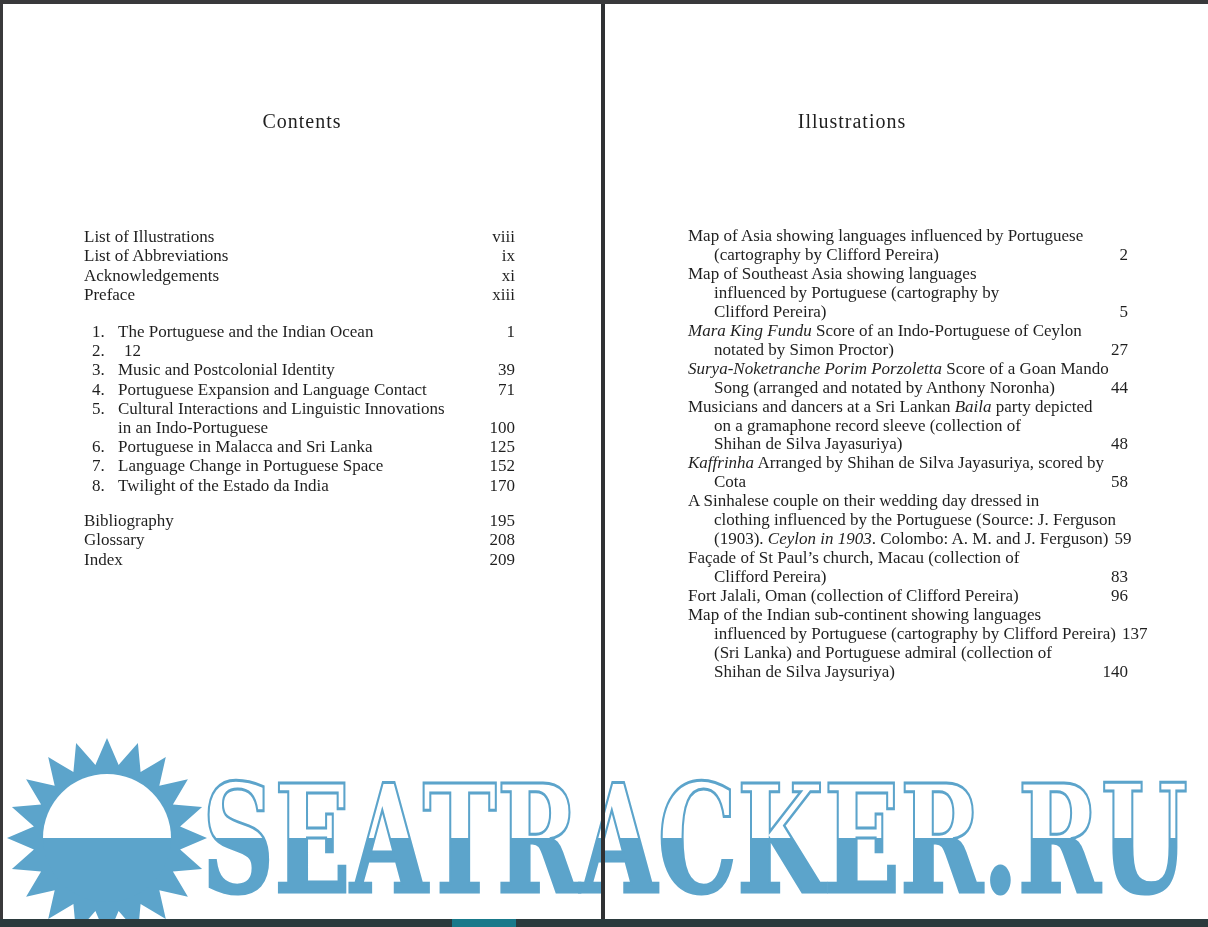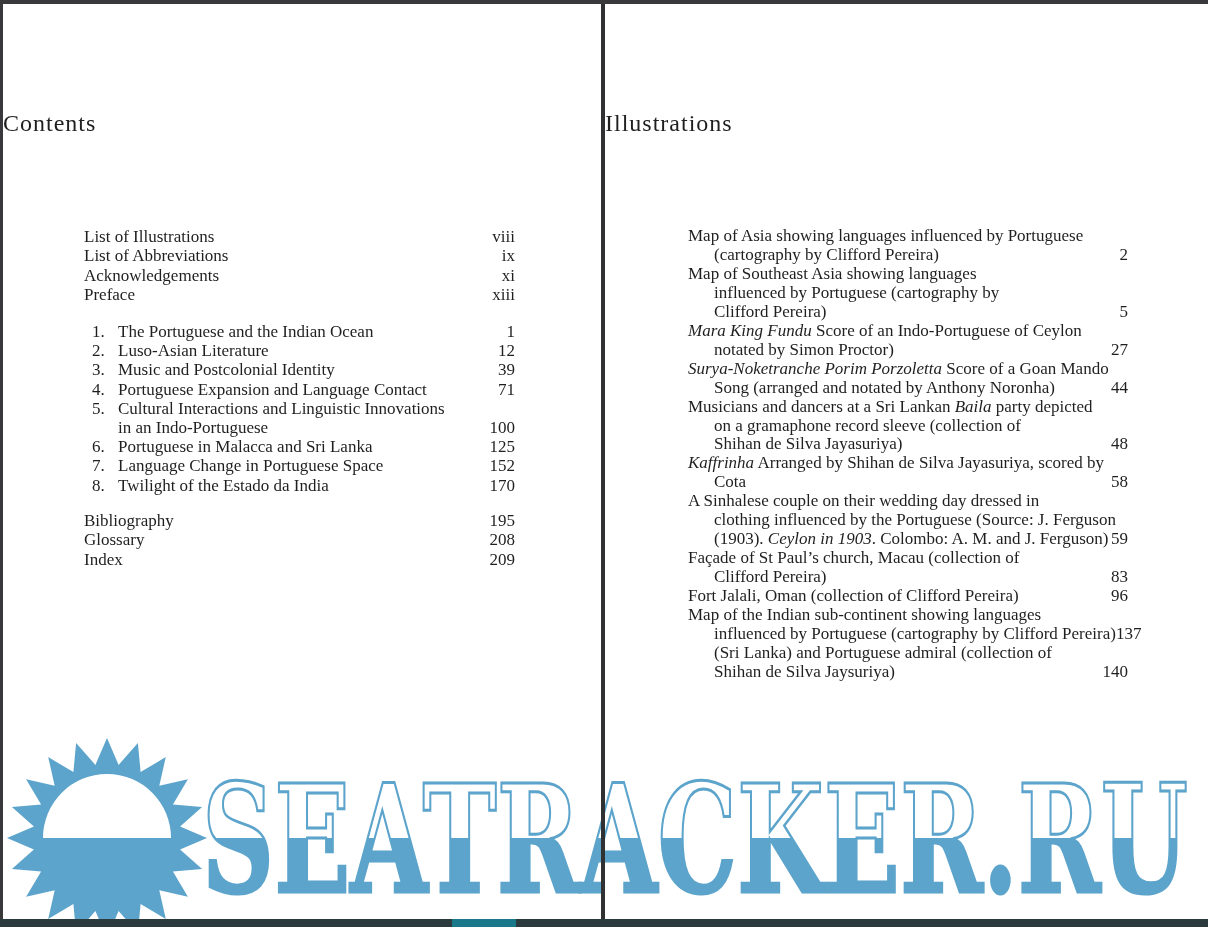--- a/index.html
+++ b/index.html
@@ -17,34 +17,34 @@
     background:var(--page-bg);
     font-family:"Liberation Serif","DejaVu Serif",serif;
     color:var(--text);
   }
   .frame-top{position:absolute;left:0;top:0;width:100%;height:4px;background:var(--frame);z-index:8}
   .frame-left{position:absolute;left:0;top:0;width:3px;height:100%;background:var(--frame);z-index:8}
   .frame-bottom{position:absolute;left:0;bottom:0;width:100%;height:8px;background:var(--bottom-bar);z-index:9}
   .bottom-accent{position:absolute;left:452px;bottom:0;width:64px;height:8px;background:var(--bottom-accent);z-index:10}
   .divider{position:absolute;left:601px;top:0;width:4px;height:100%;background:var(--divider);z-index:7}
 
-  .page-title{position:absolute;font-size:24px;letter-spacing:1px;white-space:nowrap}
+  .page-title{position:absolute;font-size:20px;letter-spacing:1px;text-align:center;white-space:nowrap}
   #contents-title{left:3px;top:110px;width:598px}
   #illustrations-title{left:605px;top:110px;width:494px}
 
   .list{position:absolute;font-size:17px}
   #front-matter{left:84px;top:227px;width:431px;line-height:19.4px}
   #chapters{left:84px;top:322px;width:431px;line-height:19.2px}
   #back-matter{left:84px;top:511px;width:431px;line-height:19.4px}
   #illustrations{left:688px;top:227px;width:440px;line-height:18.95px}
 
   .row{display:flex}
   .lbl{flex:1;white-space:nowrap;overflow:visible}
   .num{width:34px;padding-left:8px;box-sizing:border-box;flex:none}
-  .pg{text-align:right;white-space:nowrap}
+  .pg{margin-left:6px;text-align:right;white-space:nowrap}
   .indent .lbl{padding-left:26px}
 
   .watermark{position:absolute;left:0;top:735px;z-index:5}
   .wm-fill{fill:var(--watermark-blue)}
   .wm-white{fill:#ffffff}
   .wm-text{
     font-family:"DejaVu Serif",serif;font-weight:bold;font-size:150px;
     fill:url(#halfFill);stroke:var(--watermark-blue);stroke-width:3px;
   }
   .stop-white{stop-color:#ffffff}
@@ -79,21 +79,20 @@
     </div>
   </div>
 <div id="chapters" class="list">
     <div class="row">
       <span class="num">1.</span>
       <span class="lbl">The Portuguese and the Indian Ocean</span>
       <span class="pg">1</span>
     </div>
     <div class="row">
       <span class="num">2.</span>
-      <span class="lbl">Luso-Asian Literature</span>
       <span class="pg">12</span>
     </div>
     <div class="row">
       <span class="num">3.</span>
       <span class="lbl">Music and Postcolonial Identity</span>
       <span class="pg">39</span>
     </div>
     <div class="row">
       <span class="num">4.</span>
       <span class="lbl">Portuguese Expansion and Language Contact</span>

